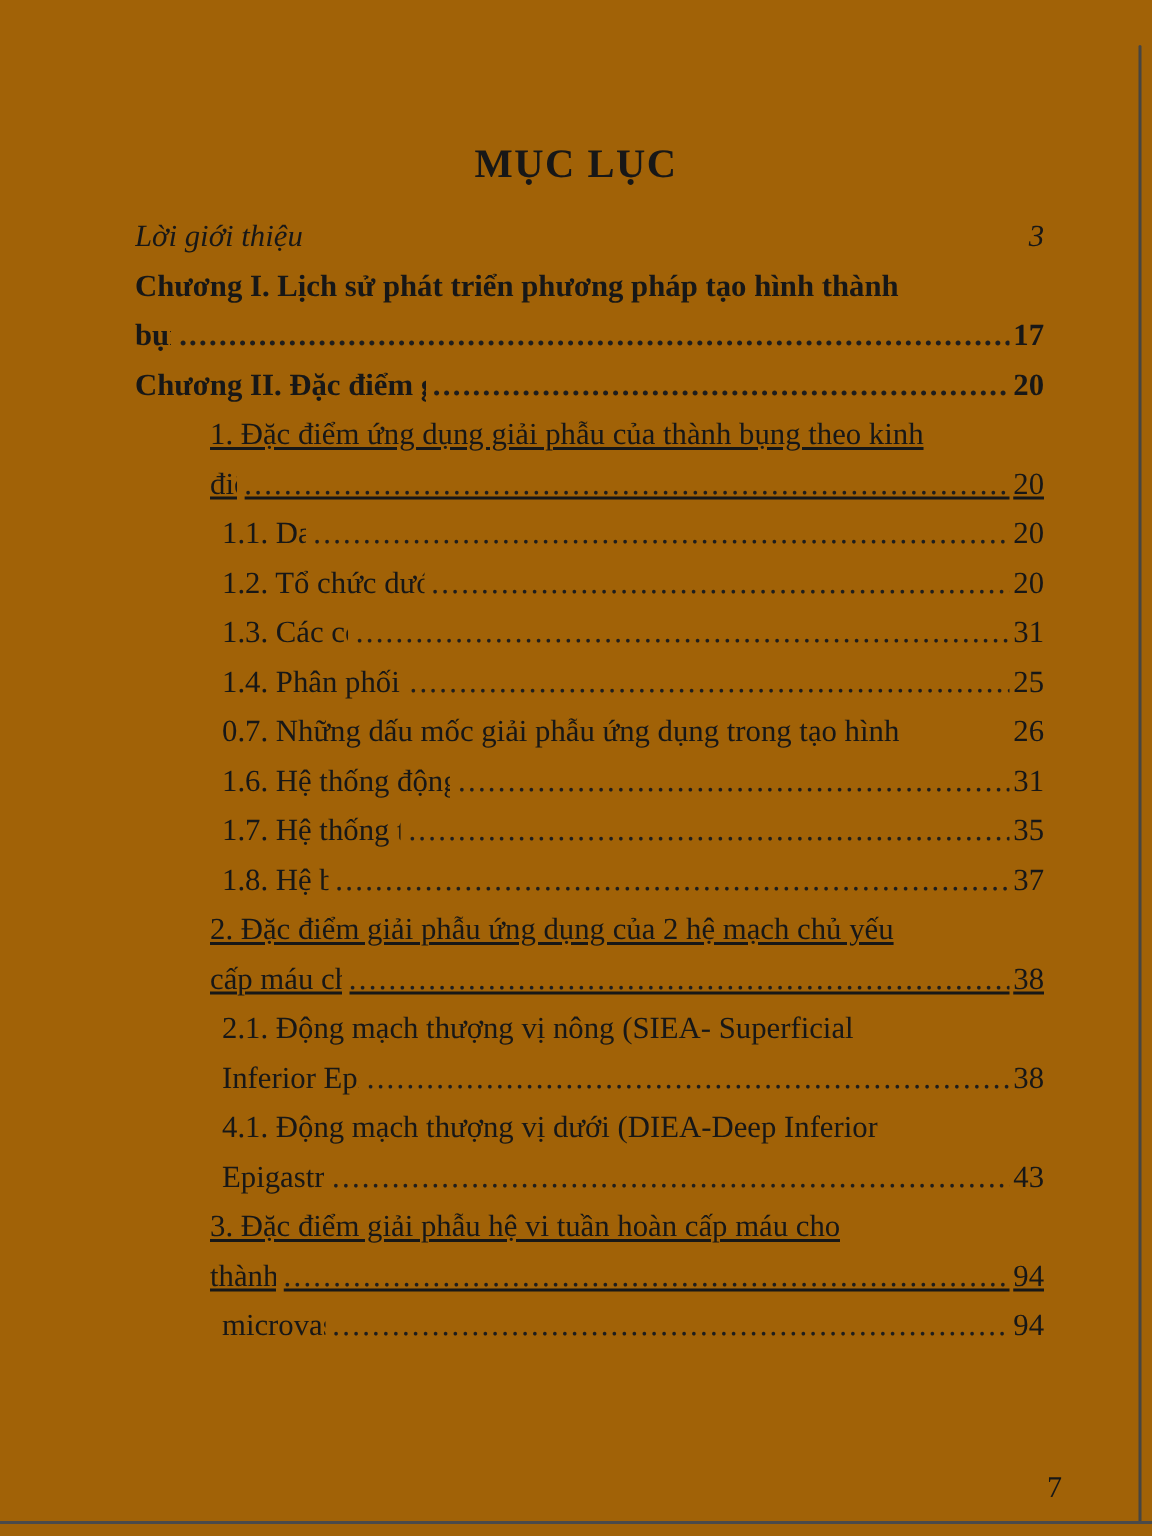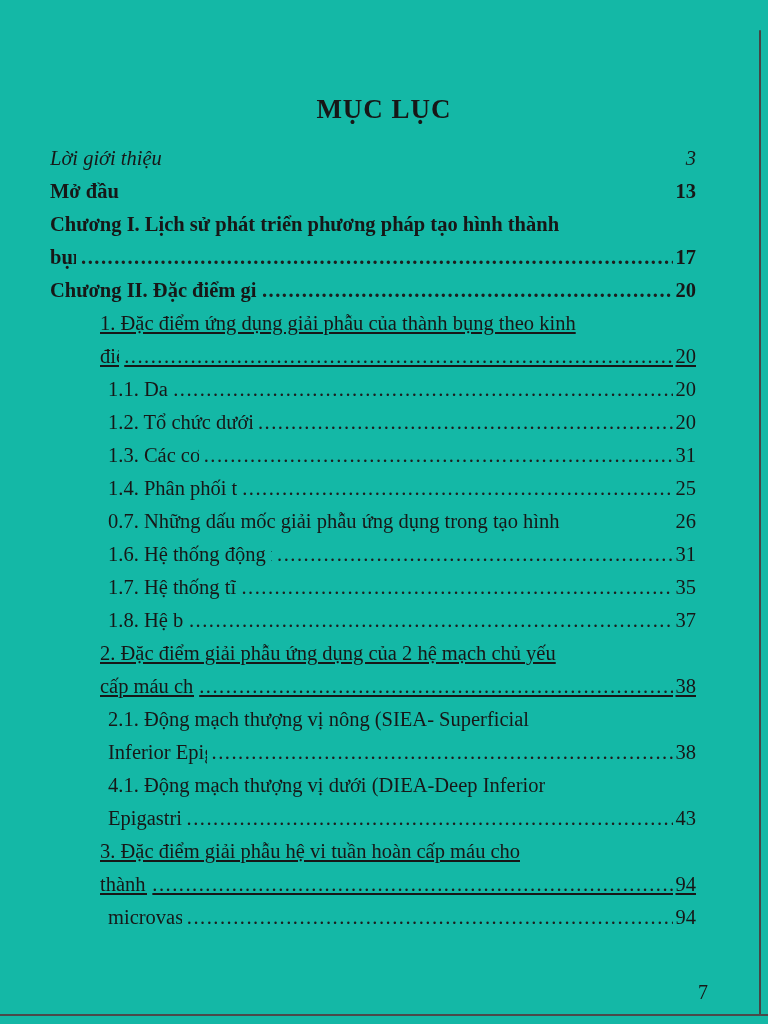--- a/index.html
+++ b/index.html
@@ -5,37 +5,37 @@
   html, body {
     margin: 0;
     padding: 0;
     background: #f4f3f0;
   }
   .page {
     position: relative;
     width: 768px;
     height: 1024px;
     margin: 0 auto;
-    background: #14b8a6;
+    background: #a16207;
     font-family: "Liberation Serif", "DejaVu Serif", serif;
     color: #171717;
     overflow: hidden;
     box-sizing: border-box;
   }
   .title {
     margin: 0;
     padding-top: 94px;
     padding-bottom: 22px;
     text-align: center;
     font-size: 27px;
     font-weight: bold;
     letter-spacing: 1px;
   }
   .toc {
-    padding-left: 50px;
+    padding-left: 90px;
     padding-right: 72px;
   }
   .row {
     display: flex;
     align-items: baseline;
     height: 33px;
     font-size: 20.5px;
     white-space: pre;
   }
   .row.indent-1 { padding-left: 50px; text-decoration: underline; }
@@ -82,21 +82,20 @@
   }
 </style>
 </head>
 <body>
 
 <div class="page">
   <h1 class="title">MỤC LỤC</h1>
 
   <div class="toc" id="toc">
       <div class="row indent-0 italic"><span class="txt">Lời giới thiệu</span><span class="leader noleader"></span><span class="pg">3</span></div>
-      <div class="row indent-0 bold"><span class="txt">Mở đầu</span><span class="leader noleader"></span><span class="pg">13</span></div>
       <div class="row indent-0 bold"><span class="txt">Chương I. Lịch sử phát triển phương pháp tạo hình thành</span><span class="leader noleader"></span><span class="pg"></span></div>
       <div class="row indent-0 bold"><span class="txt">bụng</span><span class="leader"></span><span class="pg">17</span></div>
       <div class="row indent-0 bold"><span class="txt">Chương II. Đặc điểm giải phẫu ứng dụng  của thành bụng</span><span class="leader"></span><span class="pg">20</span></div>
       <div class="row indent-1"><span class="txt">1. Đặc điểm ứng dụng giải phẫu của thành bụng theo kinh</span><span class="leader noleader"></span><span class="pg"></span></div>
       <div class="row indent-1"><span class="txt">điển</span><span class="leader"></span><span class="pg">20</span></div>
       <div class="row indent-2"><span class="txt">1.1. Da (Skin) </span><span class="leader"></span><span class="pg">20</span></div>
       <div class="row indent-2"><span class="txt">1.2. Tổ chức dưới da (Subcutaneous tisue) </span><span class="leader"></span><span class="pg">20</span></div>
       <div class="row indent-2"><span class="txt">1.3. Các cơ thành bụng </span><span class="leader"></span><span class="pg">31</span></div>
       <div class="row indent-2"><span class="txt">1.4. Phân phối thần kinh thành bụng </span><span class="leader"></span><span class="pg">25</span></div>
       <div class="row indent-2"><span class="txt">0.7. Những dấu mốc giải phẫu ứng dụng trong tạo hình</span><span class="leader noleader"></span><span class="pg">26</span></div>

